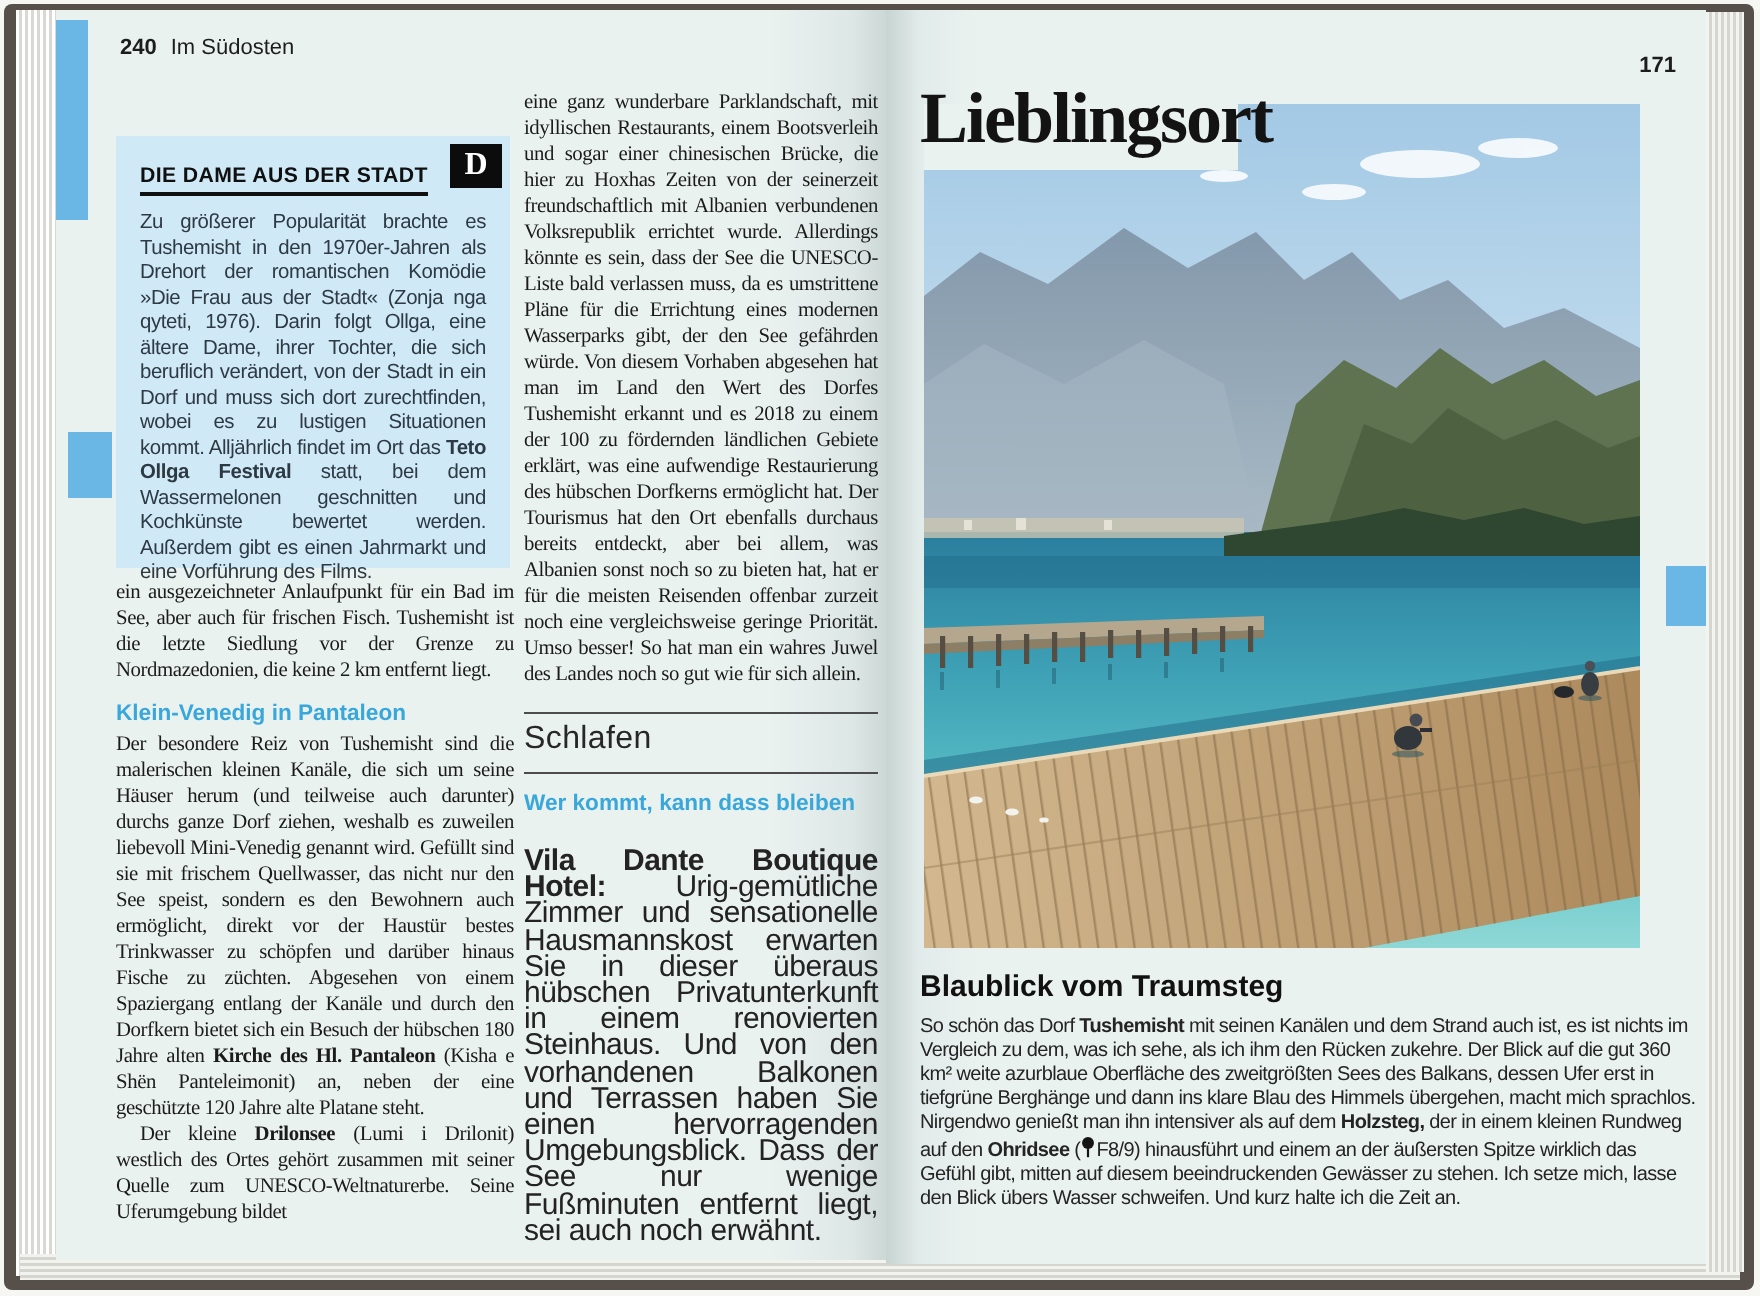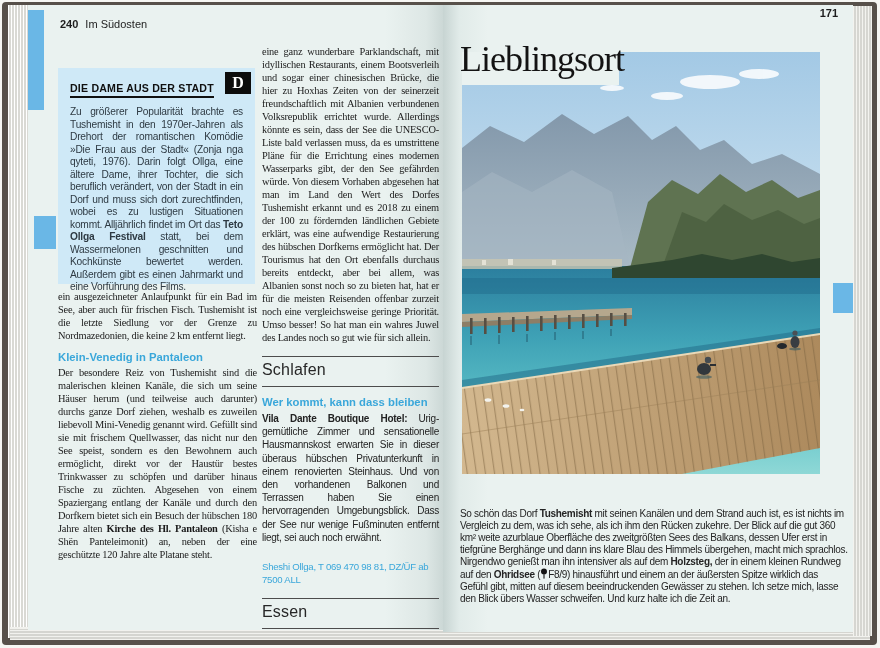--- a/index.html
+++ b/index.html
@@ -21,25 +21,25 @@
   .infobox{left:30px;top:63px;width:197px;height:216px;background:var(--infobox-bg,#cfe9f7);box-sizing:border-box;padding:10px 12px 8px 12px;}
   .infobox-title{display:inline-block;font-size:10.6px;font-weight:bold;letter-spacing:.2px;color:#101010;border-bottom:2px solid #101010;padding-bottom:2px;}
   .infobox-marker{position:absolute;top:4px;right:4px;width:26px;height:22px;background:#0c0c0c;color:#fff;font-family:"Liberation Serif",serif;font-weight:bold;font-size:16px;text-align:center;line-height:22px;}
   .infobox-text{margin-top:8px;font-size:10.2px;line-height:12.5px;letter-spacing:-.2px;color:#2e3a43;text-align:justify;}
   .col1{left:30px;top:285px;width:199px;}
   .col2{left:234px;top:40px;width:177px;}
   .serif{font-family:"Liberation Serif",serif;font-size:10.4px;line-height:13px;letter-spacing:-.2px;color:#1b1b1b;text-align:justify;margin:0;}
   .subhead{font-size:11.3px;font-weight:bold;color:var(--accent-blue,#3aa7da);margin:9px 0 3px 0;}
   .indent{text-indent:12px;}
   .listing-head{margin-top:12px;border-top:1px solid #4c4c4c;border-bottom:1px solid #4c4c4c;padding:4px 0 7px 0;font-size:16px;color:#272727;letter-spacing:.2px;}
-  .entry{font-size:10px;line-height:13.2px;letter-spacing:-.25px;color:#232323;text-align:justify;margin:4px 0 0 0;}
+  .entry{font-size:15px;line-height:13.2px;letter-spacing:-.25px;color:#232323;text-align:justify;margin:16px 0 0 0;}
   .contact{font-size:9.6px;line-height:13.2px;letter-spacing:-.25px;color:var(--accent-blue,#3aa7da);margin-top:16px;}
   
-  .rp-number{right:15px;top:2px;font-size:11px;font-weight:bold;color:#1d1d1d;}
-  .rp-title{left:17px;top:33px;font-family:"Liberation Serif",serif;font-weight:normal;font-size:36px;letter-spacing:-1px;color:#131313;z-index:3;}
+  .rp-number{right:15px;top:22px;font-size:11px;font-weight:bold;color:#1d1d1d;}
+  .rp-title{left:17px;top:33px;font-family:"Liberation Serif",serif;font-weight:bold;font-size:36px;letter-spacing:-1px;color:#131313;z-index:3;}
   .photo{left:19px;top:47px;width:358px;height:422px;z-index:1;}
   .notch-cover{left:0;top:0;width:157px;height:33px;background:#eaf2f0;}
   .caption-title{left:17px;top:480px;font-size:15px;font-weight:bold;color:#111;}
   .rp-para{left:17px;top:503px;width:388px;font-size:10px;line-height:12px;letter-spacing:-.3px;color:#242424;margin:0;}
   .tab-right{left:390px;top:278px;width:20px;height:30px;}
   .pin-icon{display:inline-block;vertical-align:-1px;}
   b{font-weight:bold;}
 </style>
 </head>
 <body>
@@ -60,20 +60,21 @@
   <div class="abs infobox">
     <span class="infobox-title">DIE DAME AUS DER STADT</span>
     <div class="infobox-marker">D</div>
     <div class="infobox-text"><span>Zu größerer Popularität brachte es Tushemisht in den 1970er-Jahren als Drehort der romantischen Komödie »Die Frau aus der Stadt« (Zonja nga qyteti, 1976). Darin folgt Ollga, eine ältere Dame, ihrer Tochter, die sich beruflich verändert, von der Stadt in ein Dorf und muss sich dort zurechtfinden, wobei es zu lustigen Situationen kommt. Alljährlich findet im Ort das </span><b>Teto Ollga Festival</b><span> statt, bei dem Wassermelonen geschnitten und Kochkünste bewertet werden. Außerdem gibt es einen Jahrmarkt und eine Vorführung des Films.</span></div>
   </div>
 
   <div class="abs col1">
     <p class="serif"><span>ein ausgezeichneter Anlaufpunkt für ein Bad im See, aber auch für frischen Fisch. Tushemisht ist die letzte Siedlung vor der Grenze zu Nordmazedonien, die keine 2 km entfernt liegt.</span></p>
     <div class="subhead">Klein-Venedig in Pantaleon</div>
     <p class="serif"><span>Der besondere Reiz von Tushemisht sind die malerischen kleinen Kanäle, die sich um seine Häuser herum (und teilweise auch darunter) durchs ganze Dorf ziehen, weshalb es zuweilen liebevoll Mini-Venedig genannt wird. Gefüllt sind sie mit frischem Quellwasser, das nicht nur den See speist, sondern es den Bewohnern auch ermöglicht, direkt vor der Haustür bestes Trinkwasser zu schöpfen und darüber hinaus Fische zu züchten. Abgesehen von einem Spaziergang entlang der Kanäle und durch den Dorfkern bietet sich ein Besuch der hübschen 180 Jahre alten </span><b>Kirche des Hl. Pantaleon</b><span> (Kisha e Shën Panteleimonit) an, neben der eine geschützte 120 Jahre alte Platane steht.</span></p>
+    <p class="serif indent"><span>Der kleine </span><b>Drilonsee</b><span> (Lumi i Drilonit) westlich des Ortes gehört zusammen mit seiner Quelle zum UNESCO-Weltnaturerbe. Seine Uferumgebung bildet</span></p>
   </div>
 
   <div class="abs col2">
     <p class="serif"><span>eine ganz wunderbare Parklandschaft, mit idyllischen Restaurants, einem Bootsverleih und sogar einer chinesischen Brücke, die hier zu Hoxhas Zeiten von der seinerzeit freundschaftlich mit Albanien verbundenen Volksrepublik errichtet wurde. Allerdings könnte es sein, dass der See die UNESCO-Liste bald verlassen muss, da es umstrittene Pläne für die Errichtung eines modernen Wasserparks gibt, der den See gefährden würde. Von diesem Vorhaben abgesehen hat man im Land den Wert des Dorfes Tushemisht erkannt und es 2018 zu einem der 100 zu fördernden ländlichen Gebiete erklärt, was eine aufwendige Restaurierung des hübschen Dorfkerns ermöglicht hat. Der Tourismus hat den Ort ebenfalls durchaus bereits entdeckt, aber bei allem, was Albanien sonst noch so zu bieten hat, hat er für die meisten Reisenden offenbar zurzeit noch eine vergleichsweise geringe Priorität. Umso besser! So hat man ein wahres Juwel des Landes noch so gut wie für sich allein.</span></p>
     <div class="listing-head">Schlafen</div>
     <div class="subhead">Wer kommt, kann dass bleiben</div>
     <p class="entry"><b>Vila Dante Boutique Hotel:</b><span> Urig-gemütliche Zimmer und sensationelle Hausmannskost erwarten Sie in dieser überaus hübschen Privatunterkunft in einem renovierten Steinhaus. Und von den vorhandenen Balkonen und Terrassen haben Sie einen hervorragenden Umgebungsblick. Dass der See nur wenige Fußminuten entfernt liegt, sei auch noch erwähnt.</span></p>
     <div class="contact">Sheshi Ollga, T 069 470 98 81, DZ/ÜF ab 7500 ALL</div>
     <div class="listing-head">Essen</div>
     <div class="subhead">Envers Ortes</div>
@@ -174,20 +175,21 @@
       <g>
         <ellipse cx="333" cy="297" rx="6" ry="1.5" fill="#1f4f62" opacity="0.5"></ellipse>
         <ellipse cx="333" cy="290" rx="4.5" ry="6" fill="#383d42"></ellipse>
         <circle cx="333" cy="281" r="2.6" fill="#4a5055"></circle>
         <ellipse cx="320" cy="294" rx="5" ry="3" fill="#24282c"></ellipse>
       </g>
     </svg>
     <div class="abs notch-cover"></div>
   </div>
 
+  <div class="abs caption-title">Blaublick vom Traumsteg</div>
 
   <p class="abs rp-para"><span>So schön das Dorf </span><b>Tushemisht</b><span> mit seinen Kanälen und dem Strand auch ist, es ist nichts im Vergleich zu dem, was ich sehe, als ich ihm den Rücken zukehre. Der Blick auf die gut 360 km² weite azurblaue Oberfläche des zweitgrößten Sees des Balkans, dessen Ufer erst in tiefgrüne Berghänge und dann ins klare Blau des Himmels übergehen, macht mich sprachlos. Nirgendwo genießt man ihn intensiver als auf dem </span><b>Holzsteg,</b><span> der in einem kleinen Rundweg auf den </span><b>Ohridsee</b><span> (</span><svg class="pin-icon" width="8" height="11" viewBox="0 0 10 14">
         <circle cx="5" cy="4.5" r="3.8" fill="#141414"></circle>
         <rect x="4.3" y="8" width="1.4" height="5.5" fill="#141414"></rect>
       </svg><span>F8/9</span><span>) hinausführt und einem an der äußersten Spitze wirklich das Gefühl gibt, mitten auf diesem beeindruckenden Gewässer zu stehen. Ich setze mich, lasse den Blick übers Wasser schweifen. Und kurz halte ich die Zeit an.</span></p>
 
   <div class="abs tab tab-right"></div>
 </div>
 
 </body></html>

